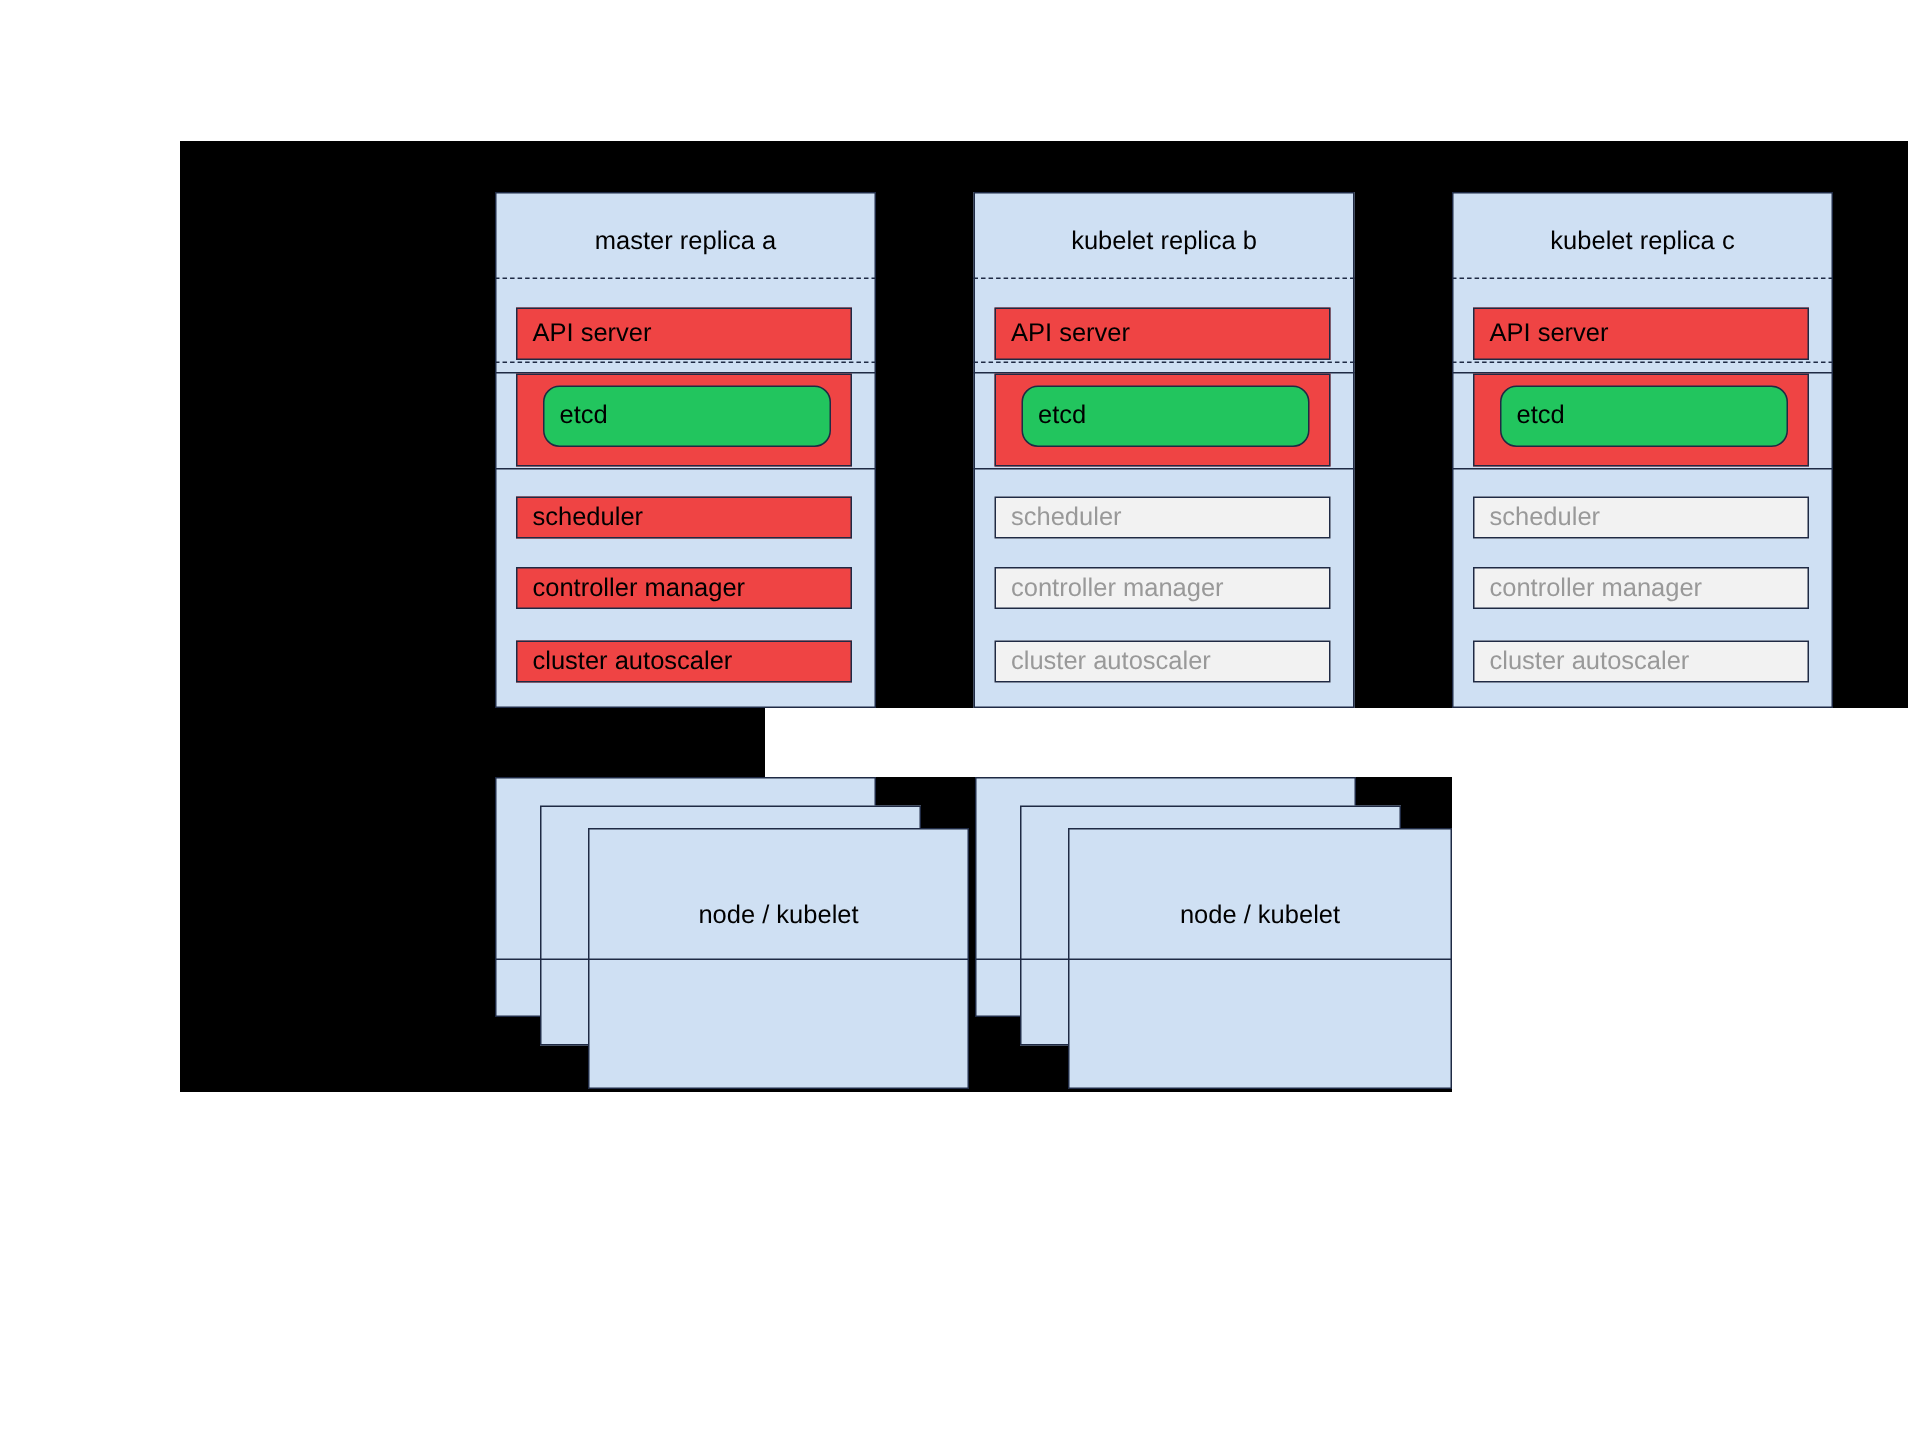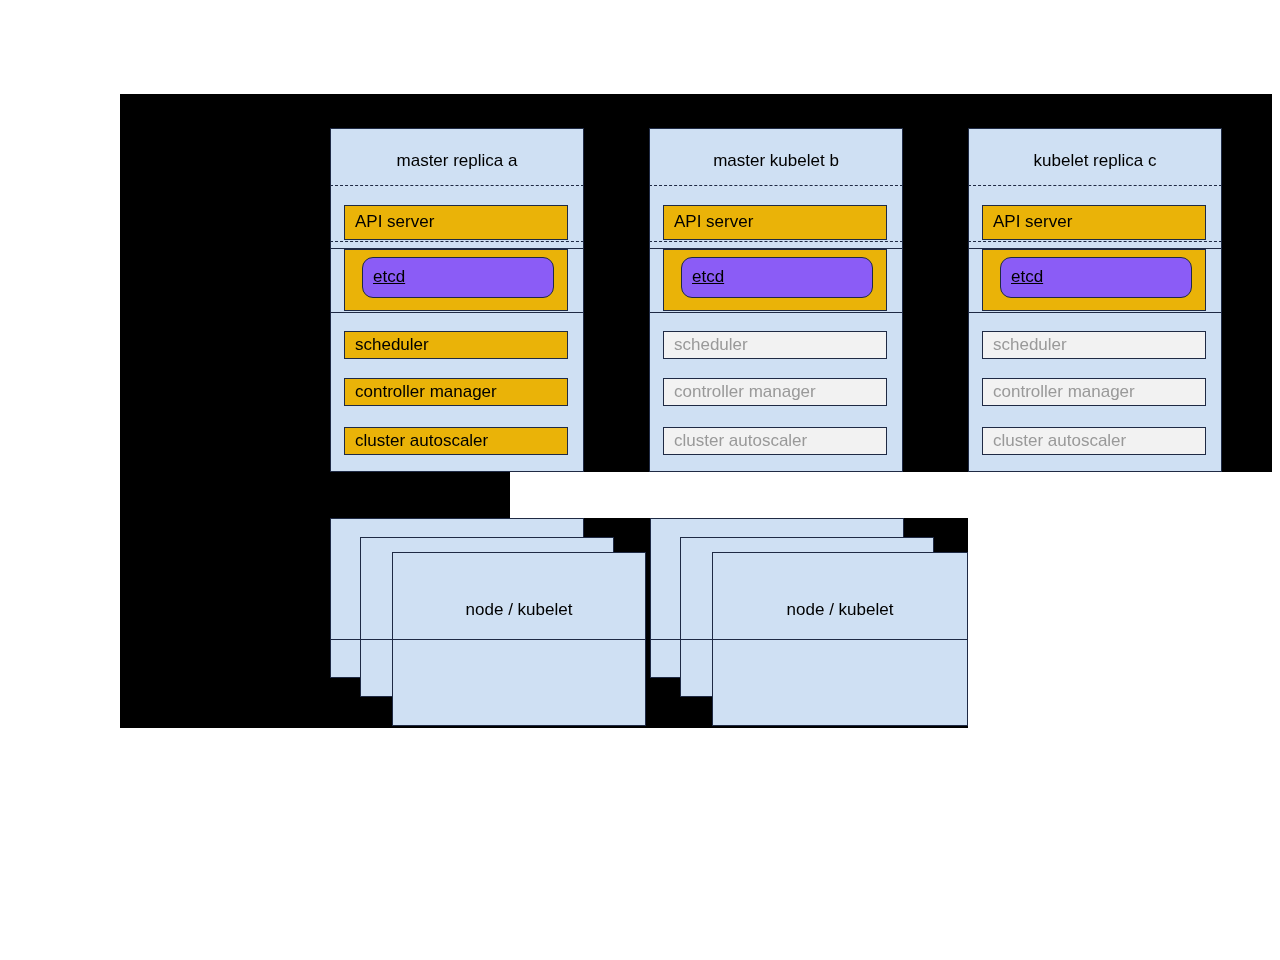--- a/index.html
+++ b/index.html
@@ -43,22 +43,22 @@
     align-items: center;
     justify-content: flex-start;
     padding-left: 10px;
   }
   .box.midlabel {
     display: flex;
     align-items: center;
     justify-content: center;
   }
 
-  .active  { background: #eab308; }
-  .etcd    { background: #8b5cf6; border-radius: 11px; text-decoration: underline; }
+  .active  { background: #ef4444; }
+  .etcd    { background: #22c55e; border-radius: 11px; }
   .muted   { background: #f2f2f2; color: #999999; }
 
   
   .dashline {
     position: absolute;
     border-top: 1.5px dashed #1f2a44;
     height: 0;
   }
   .solidline {
     position: absolute;
@@ -94,21 +94,21 @@
     <span>scheduler</span>
   </div>
   <div class="box leftlabel active" style="left:344px; top:378px; width:224px; height:28px;">
     <span>controller manager</span>
   </div>
   <div class="box leftlabel active" style="left:344px; top:427px; width:224px; height:28px;">
     <span>cluster autoscaler</span>
   </div>
 
   <div class="box centered" style="left:649px; top:128px; width:254px; height:344px;">
-    <span>master kubelet b</span>
+    <span>kubelet replica b</span>
   </div>
   <div class="dashline" style="left:649px; top:185px; width:254px;"></div>
   <div class="dashline" style="left:649px; top:241px; width:254px;"></div>
   <div class="solidline" style="left:649px; top:248px; width:254px;"></div>
   <div class="solidline" style="left:649px; top:312px; width:254px;"></div>
 
   <div class="box leftlabel active" style="left:663px; top:205px; width:224px; height:35px;">
     <span>API server</span>
   </div>
   <div class="box active" style="left:663px; top:249px; width:224px; height:62px;"></div>

